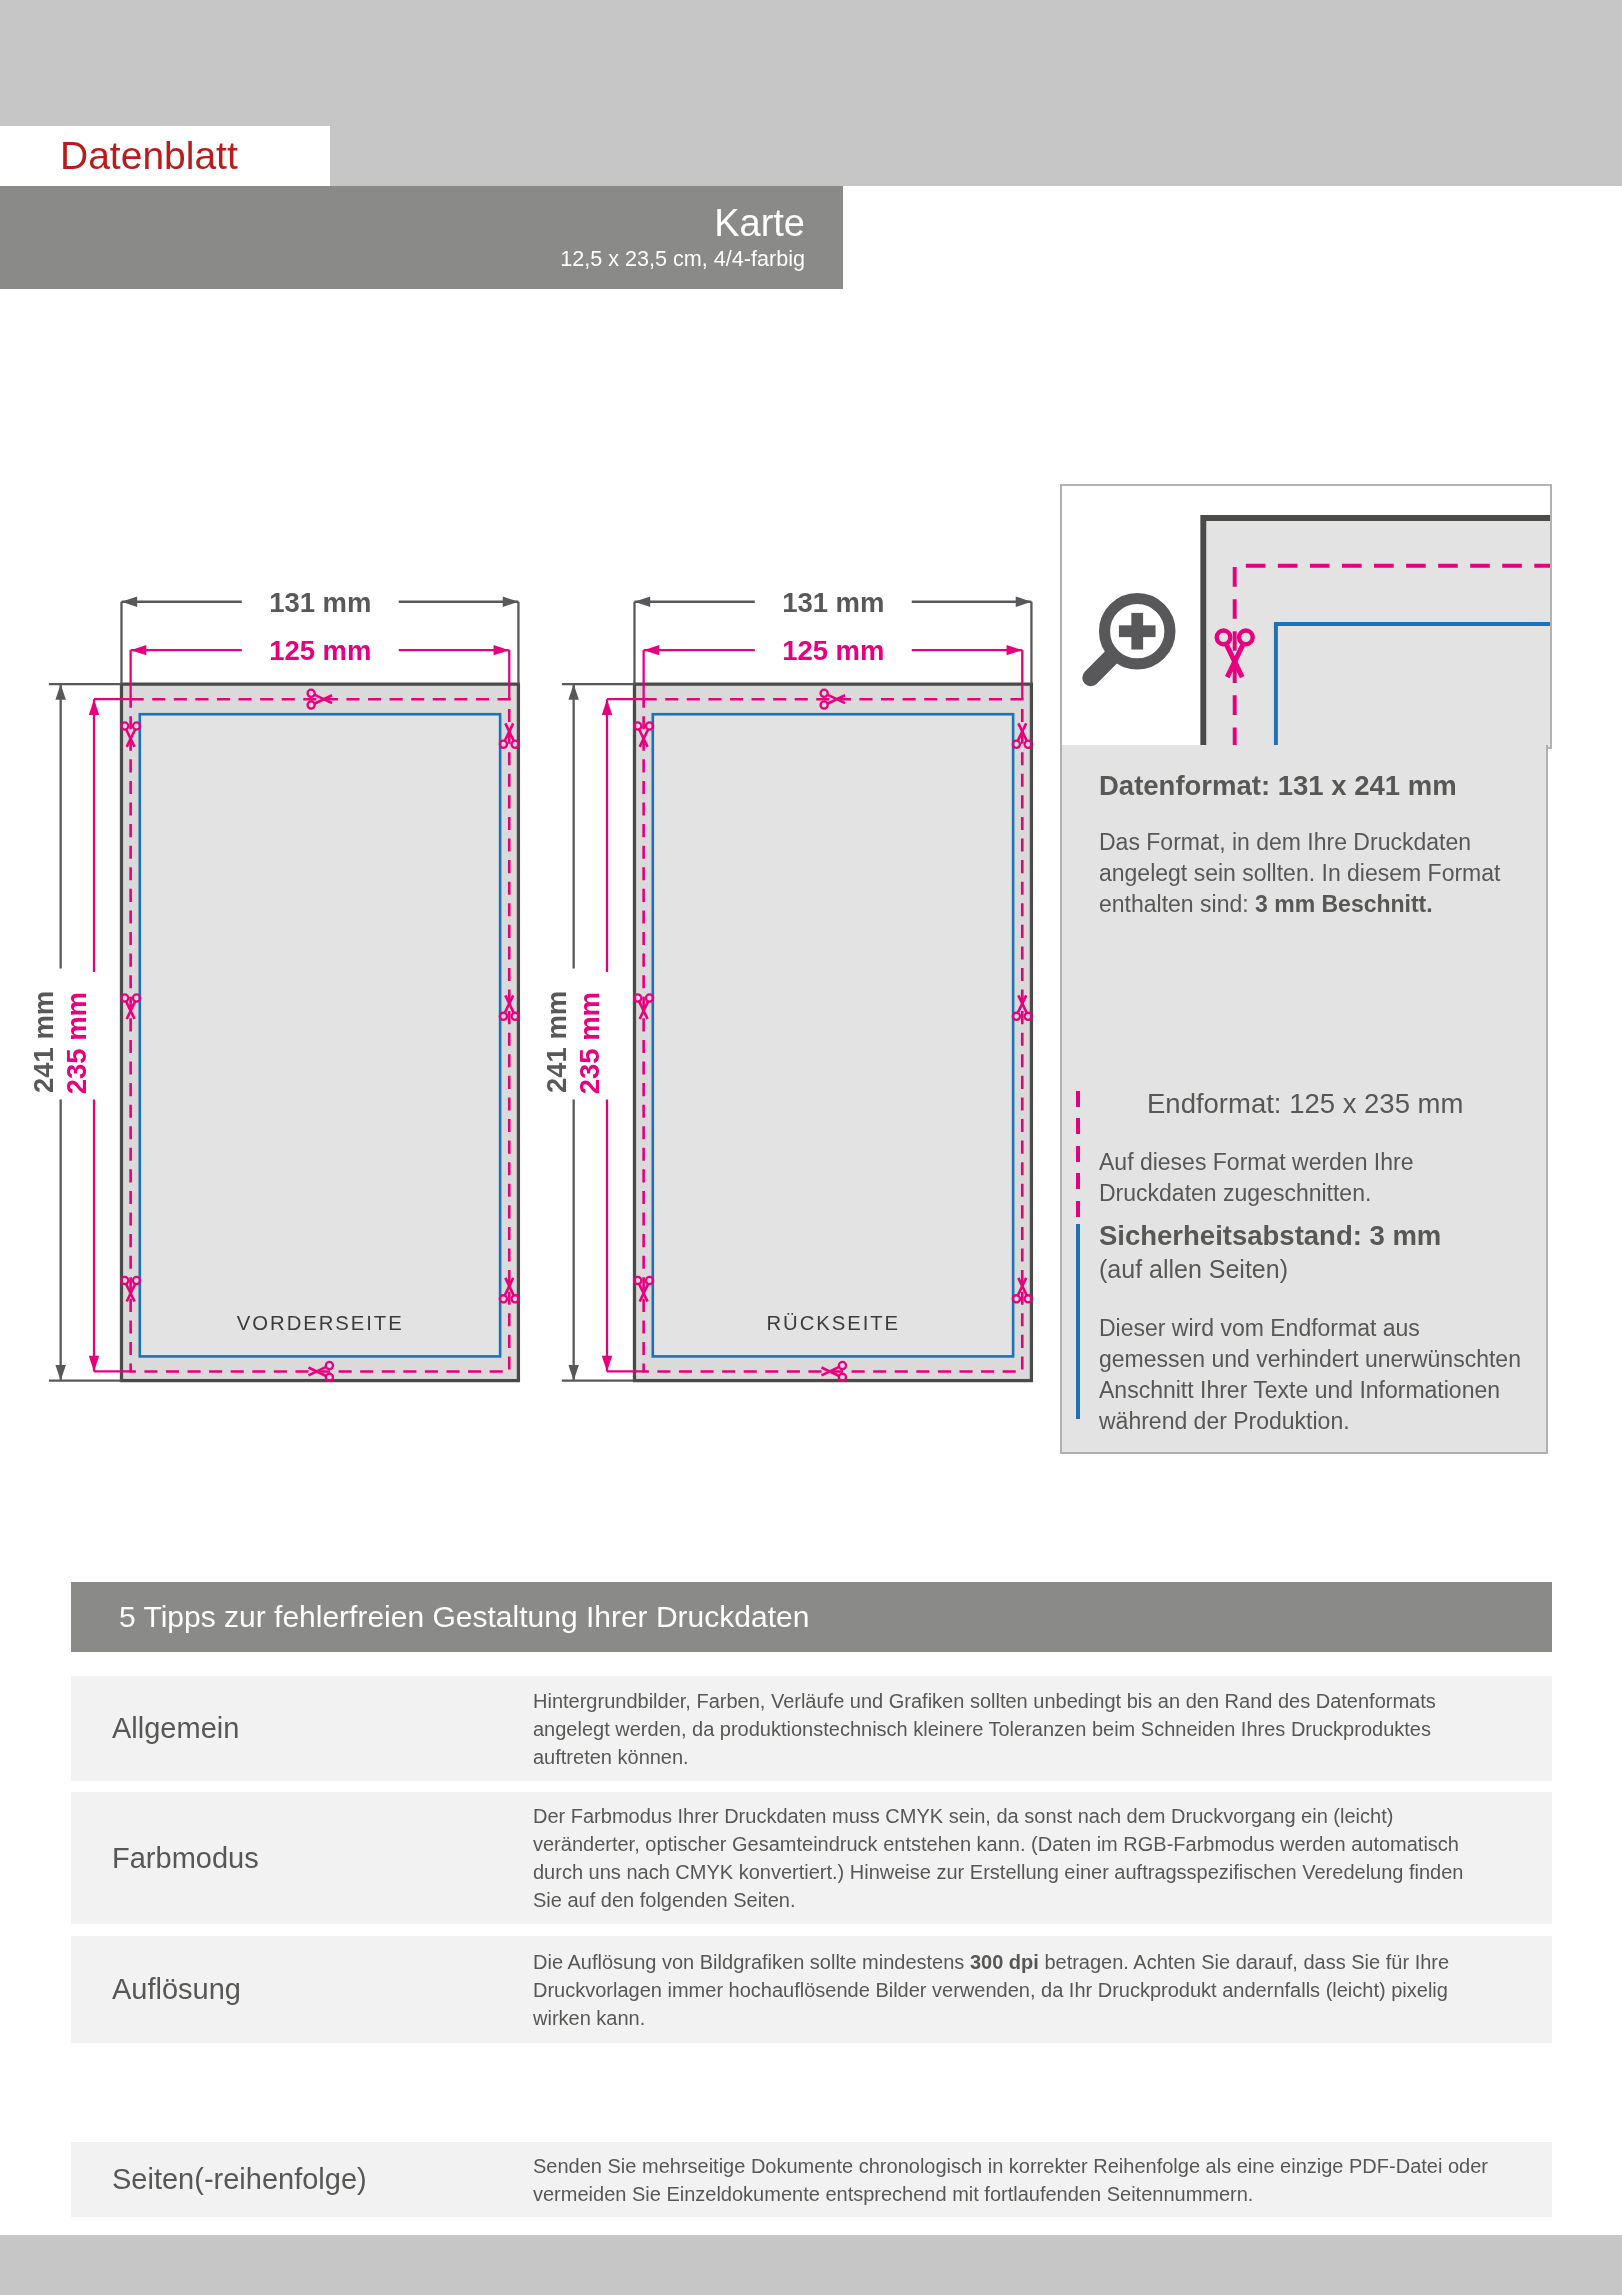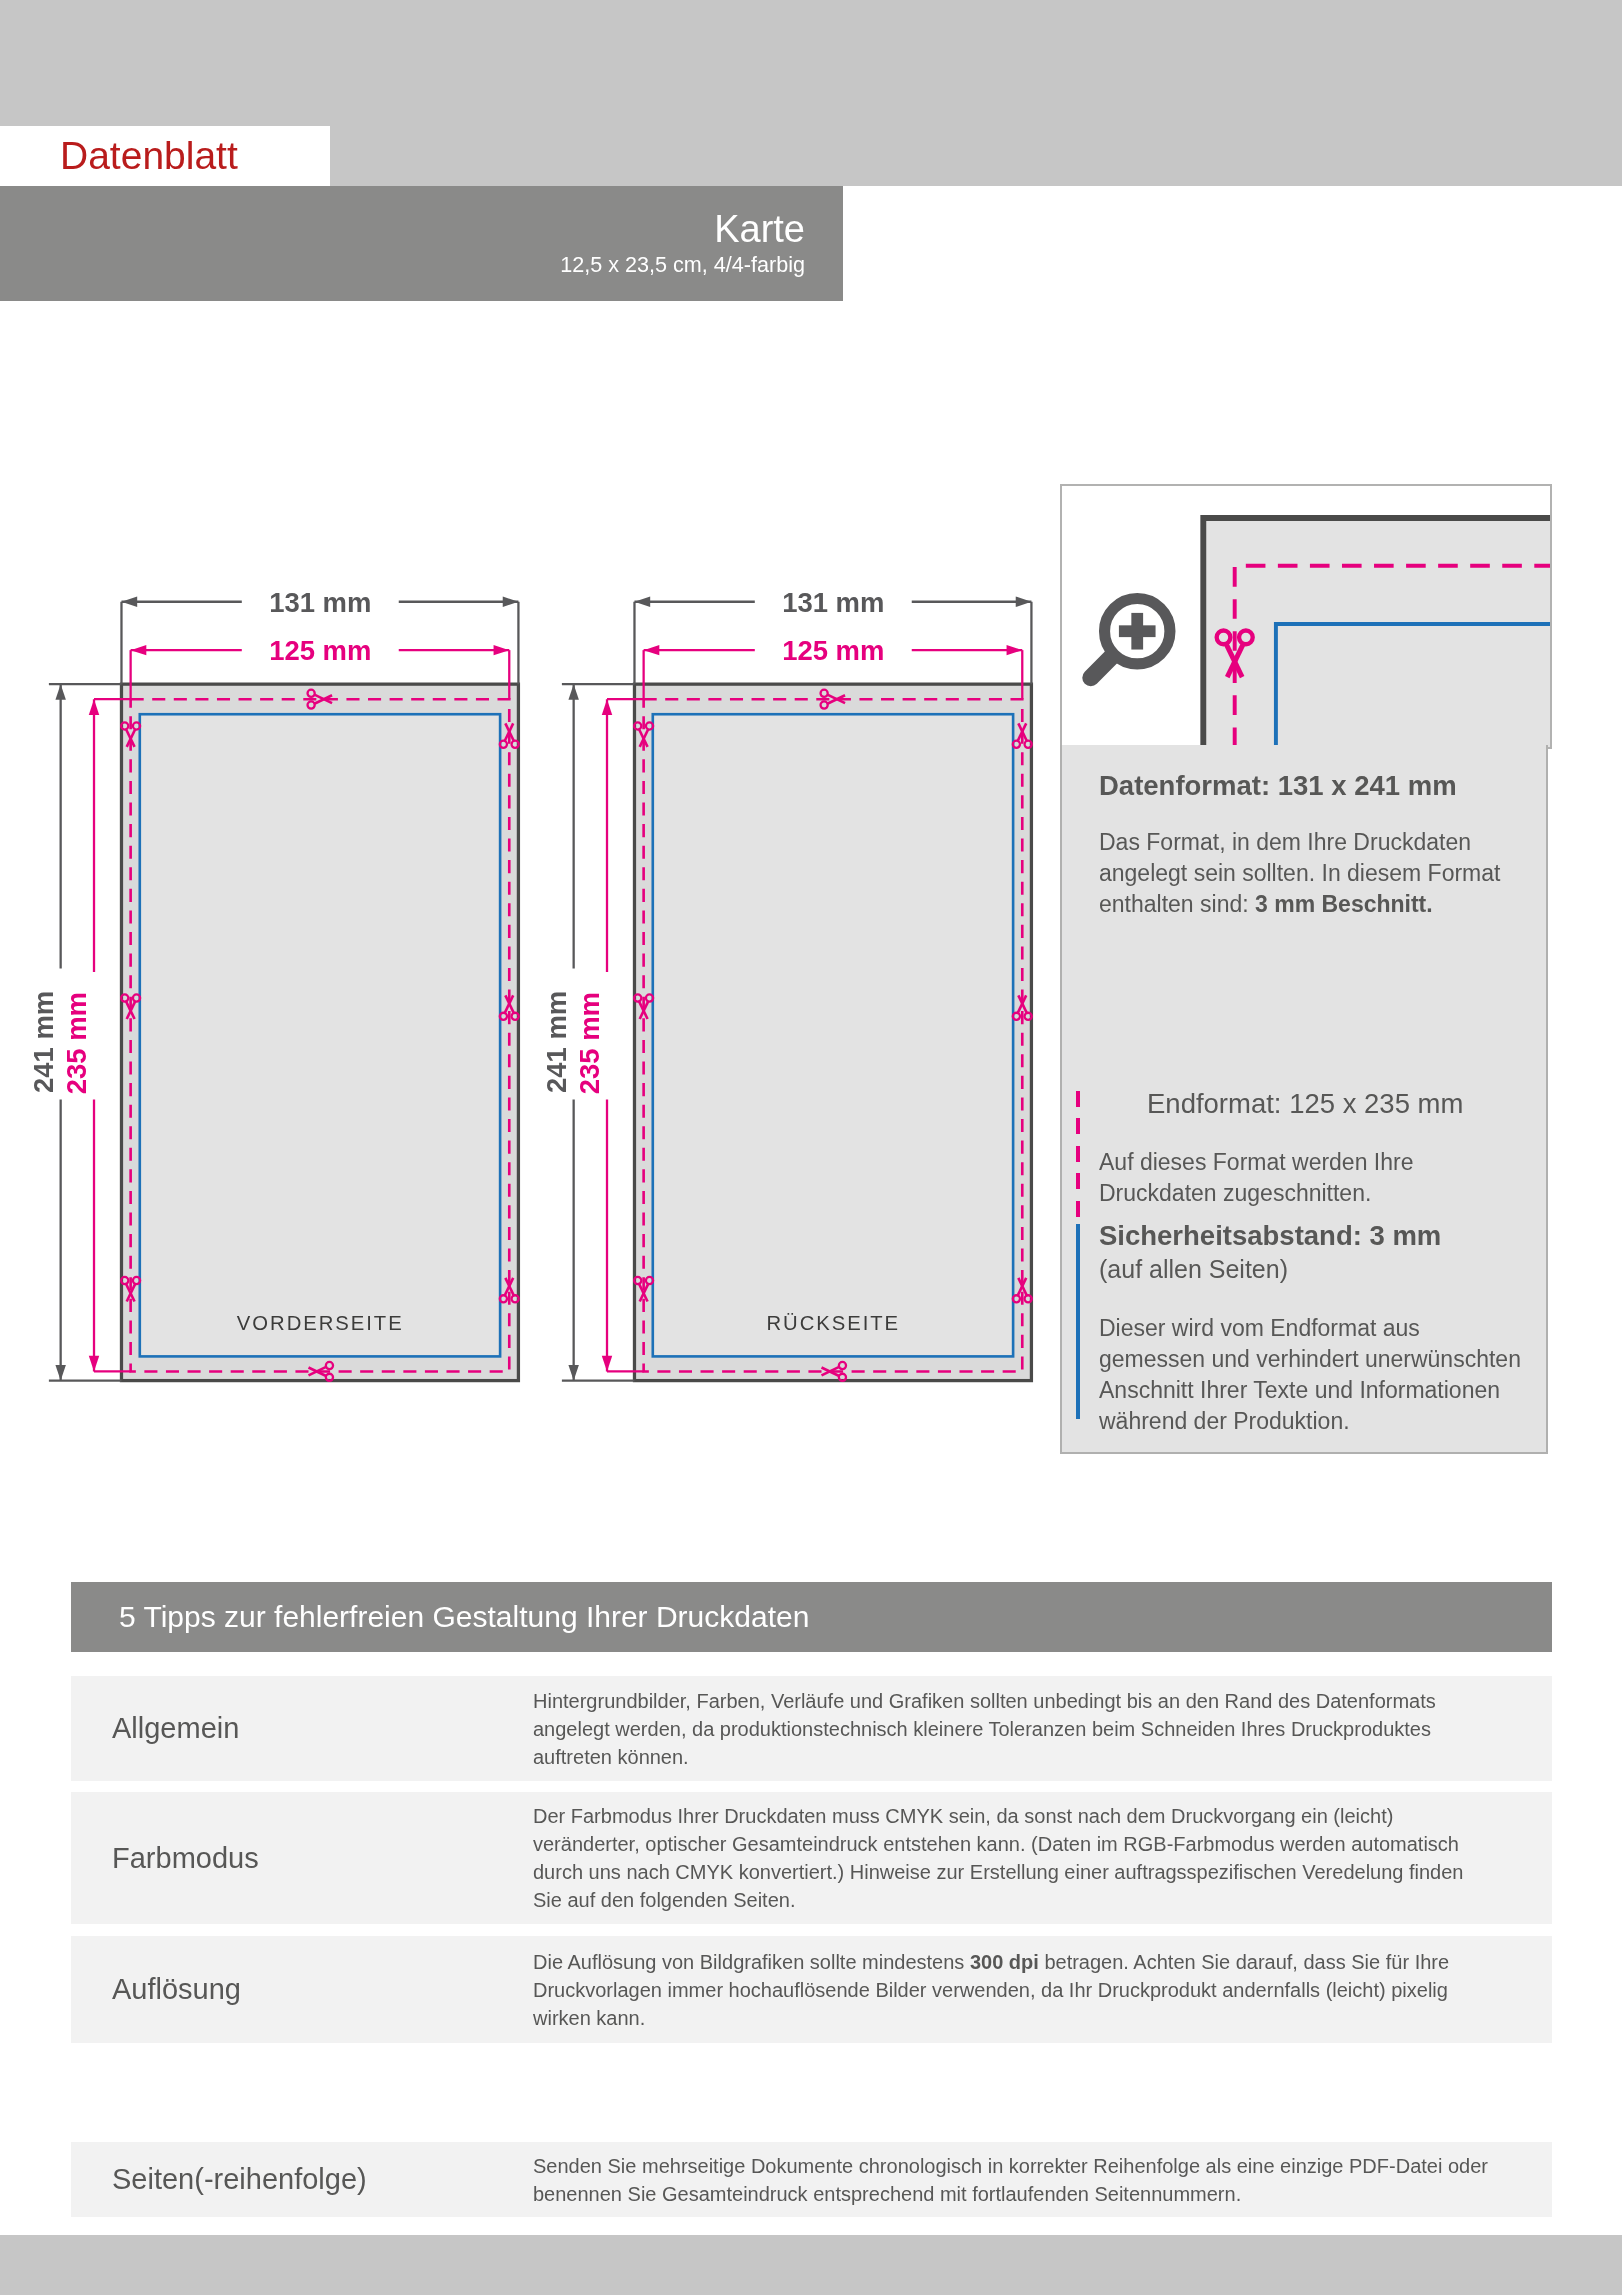--- a/index.html
+++ b/index.html
@@ -4,21 +4,21 @@
 <style>
   html,body{margin:0;padding:0;background:#ffffff;}
   .page{position:relative;width:1623px;height:2295px;background:#ffffff;overflow:hidden;
         font-family:"Liberation Sans", sans-serif;}
   .abs{position:absolute;}
 
   
   .top-band{left:0;top:0;width:1623px;height:186px;background:#c6c6c6;}
   .tab{left:0;top:126px;width:330px;height:60px;background:#ffffff;display:flex;align-items:center;}
   .tab span{padding-left:60px;font-size:39px;color:#b91c1c;}
-  .product-band{left:0;top:186px;width:843px;height:115px;background:#8a8a89;color:#ffffff;
+  .product-band{left:0;top:186px;width:843px;height:103px;background:#8a8a89;color:#ffffff;
                 display:flex;flex-direction:column;justify-content:center;align-items:flex-end;
                 padding-right:38px;box-sizing:border-box;}
   .product-title{font-size:38px;line-height:42px;}
   .product-subtitle{font-size:21.6px;line-height:29px;}
 
   
   .card-svg{position:absolute;width:497px;height:831px;}
 
   
   .detail-box{left:1060px;top:484px;width:488px;height:261px;background:#ffffff;
@@ -173,18 +173,18 @@
   <div class="abs tip-row" style="top:1792px;height:132px">
     <div class="tip-label">Farbmodus</div>
     <div class="tip-text"><span>Der Farbmodus Ihrer Druckdaten muss CMYK sein, da sonst nach dem Druckvorgang ein (leicht) veränderter, optischer Gesamteindruck entstehen kann. (Daten im RGB-Farbmodus werden automatisch durch uns nach CMYK konvertiert.) Hinweise zur Erstellung einer auftragsspezifischen Veredelung finden Sie auf den folgenden Seiten.</span><b></b><span></span></div>
   </div>
   <div class="abs tip-row" style="top:1936px;height:107px">
     <div class="tip-label">Auflösung</div>
     <div class="tip-text"><span>Die Auflösung von Bildgrafiken sollte mindestens </span><b>300 dpi</b><span> betragen. Achten Sie darauf, dass Sie für Ihre Druckvorlagen immer hochauflösende Bilder verwenden, da Ihr Druckprodukt andernfalls (leicht) pixelig wirken kann.</span></div>
   </div>
   <div class="abs tip-row" style="top:2142px;height:75px">
     <div class="tip-label">Seiten(-reihenfolge)</div>
-    <div class="tip-text"><span>Senden Sie mehrseitige Dokumente chronologisch in korrekter Reihenfolge als eine einzige PDF-Datei oder benennen Sie Gesamteindruck entsprechend mit fortlaufenden Seitennummern.</span><b></b><span></span></div>
+    <div class="tip-text"><span>Senden Sie mehrseitige Dokumente chronologisch in korrekter Reihenfolge als eine einzige PDF-Datei oder vermeiden Sie Einzeldokumente entsprechend mit fortlaufenden Seitennummern.</span><b></b><span></span></div>
   </div>
 
   <div class="abs footer-band"></div>
 </div>
 
 
 </body></html>

